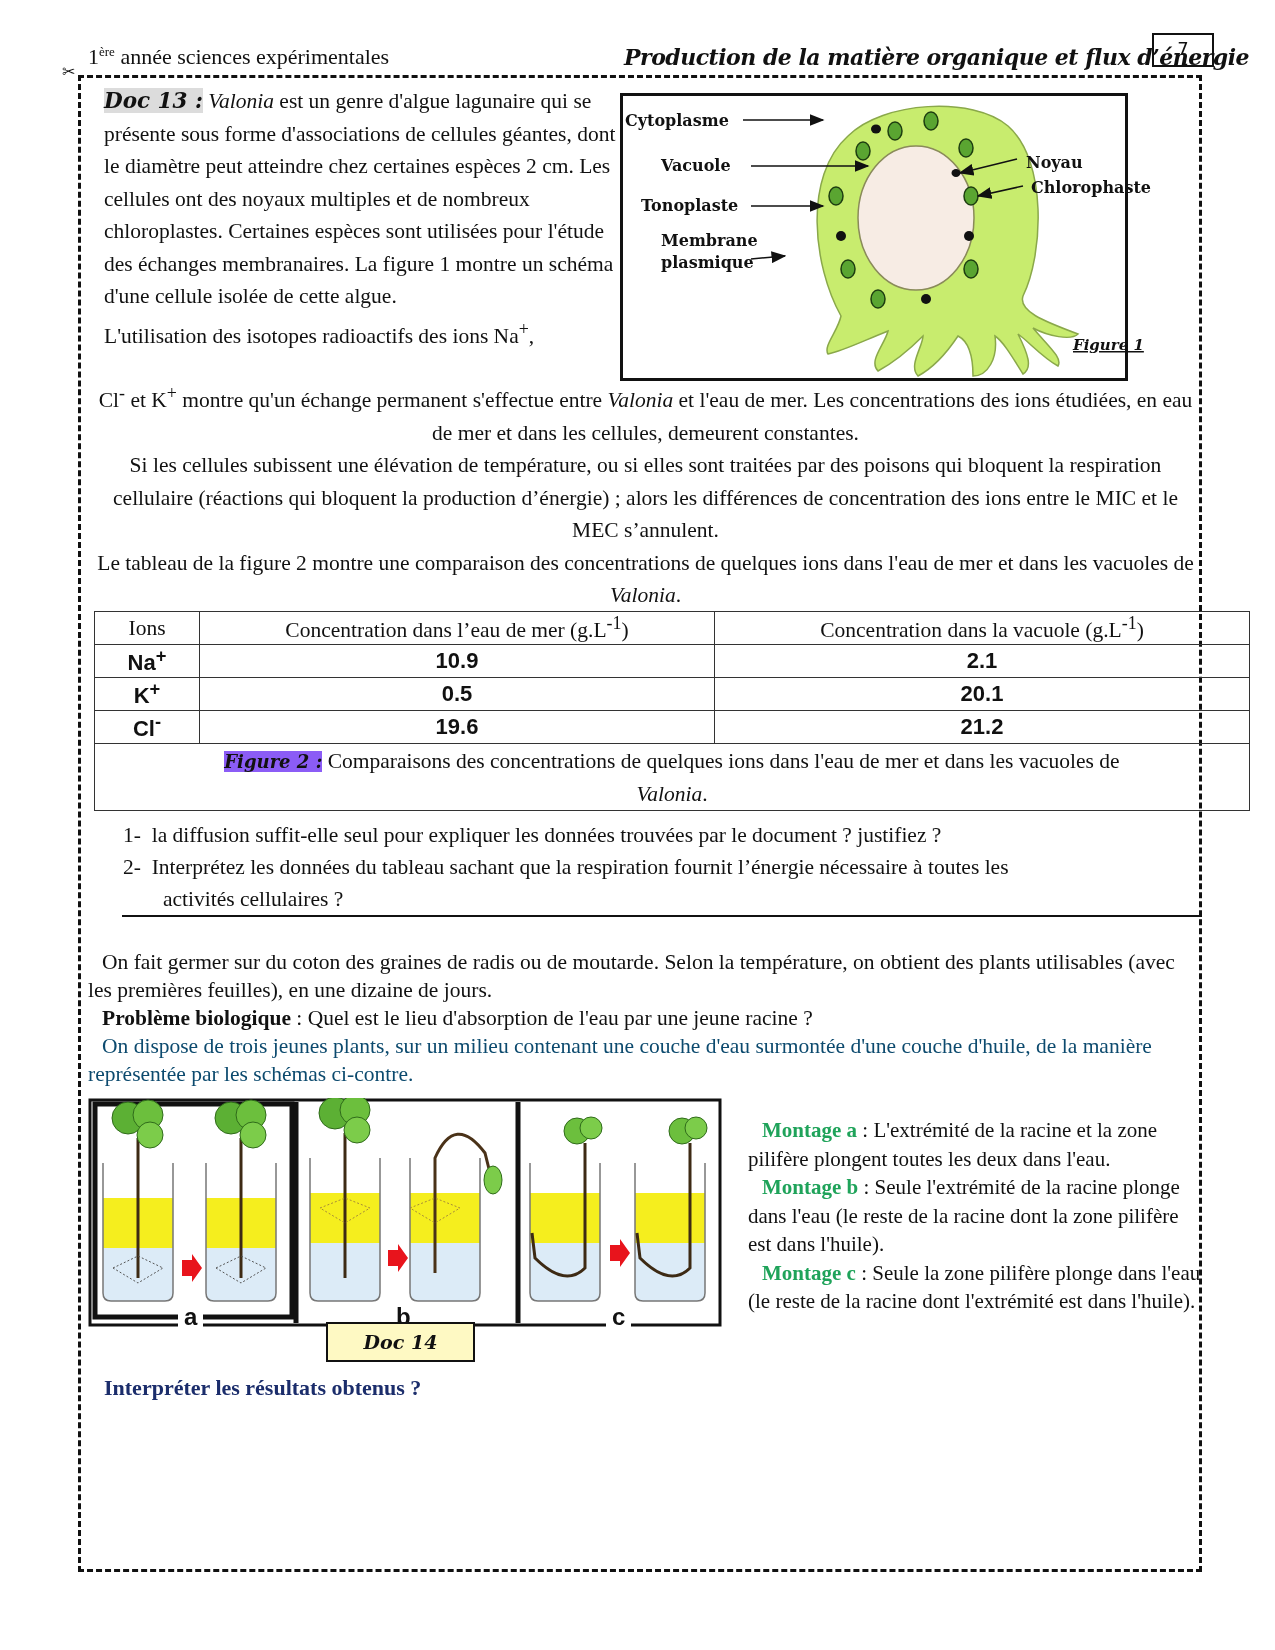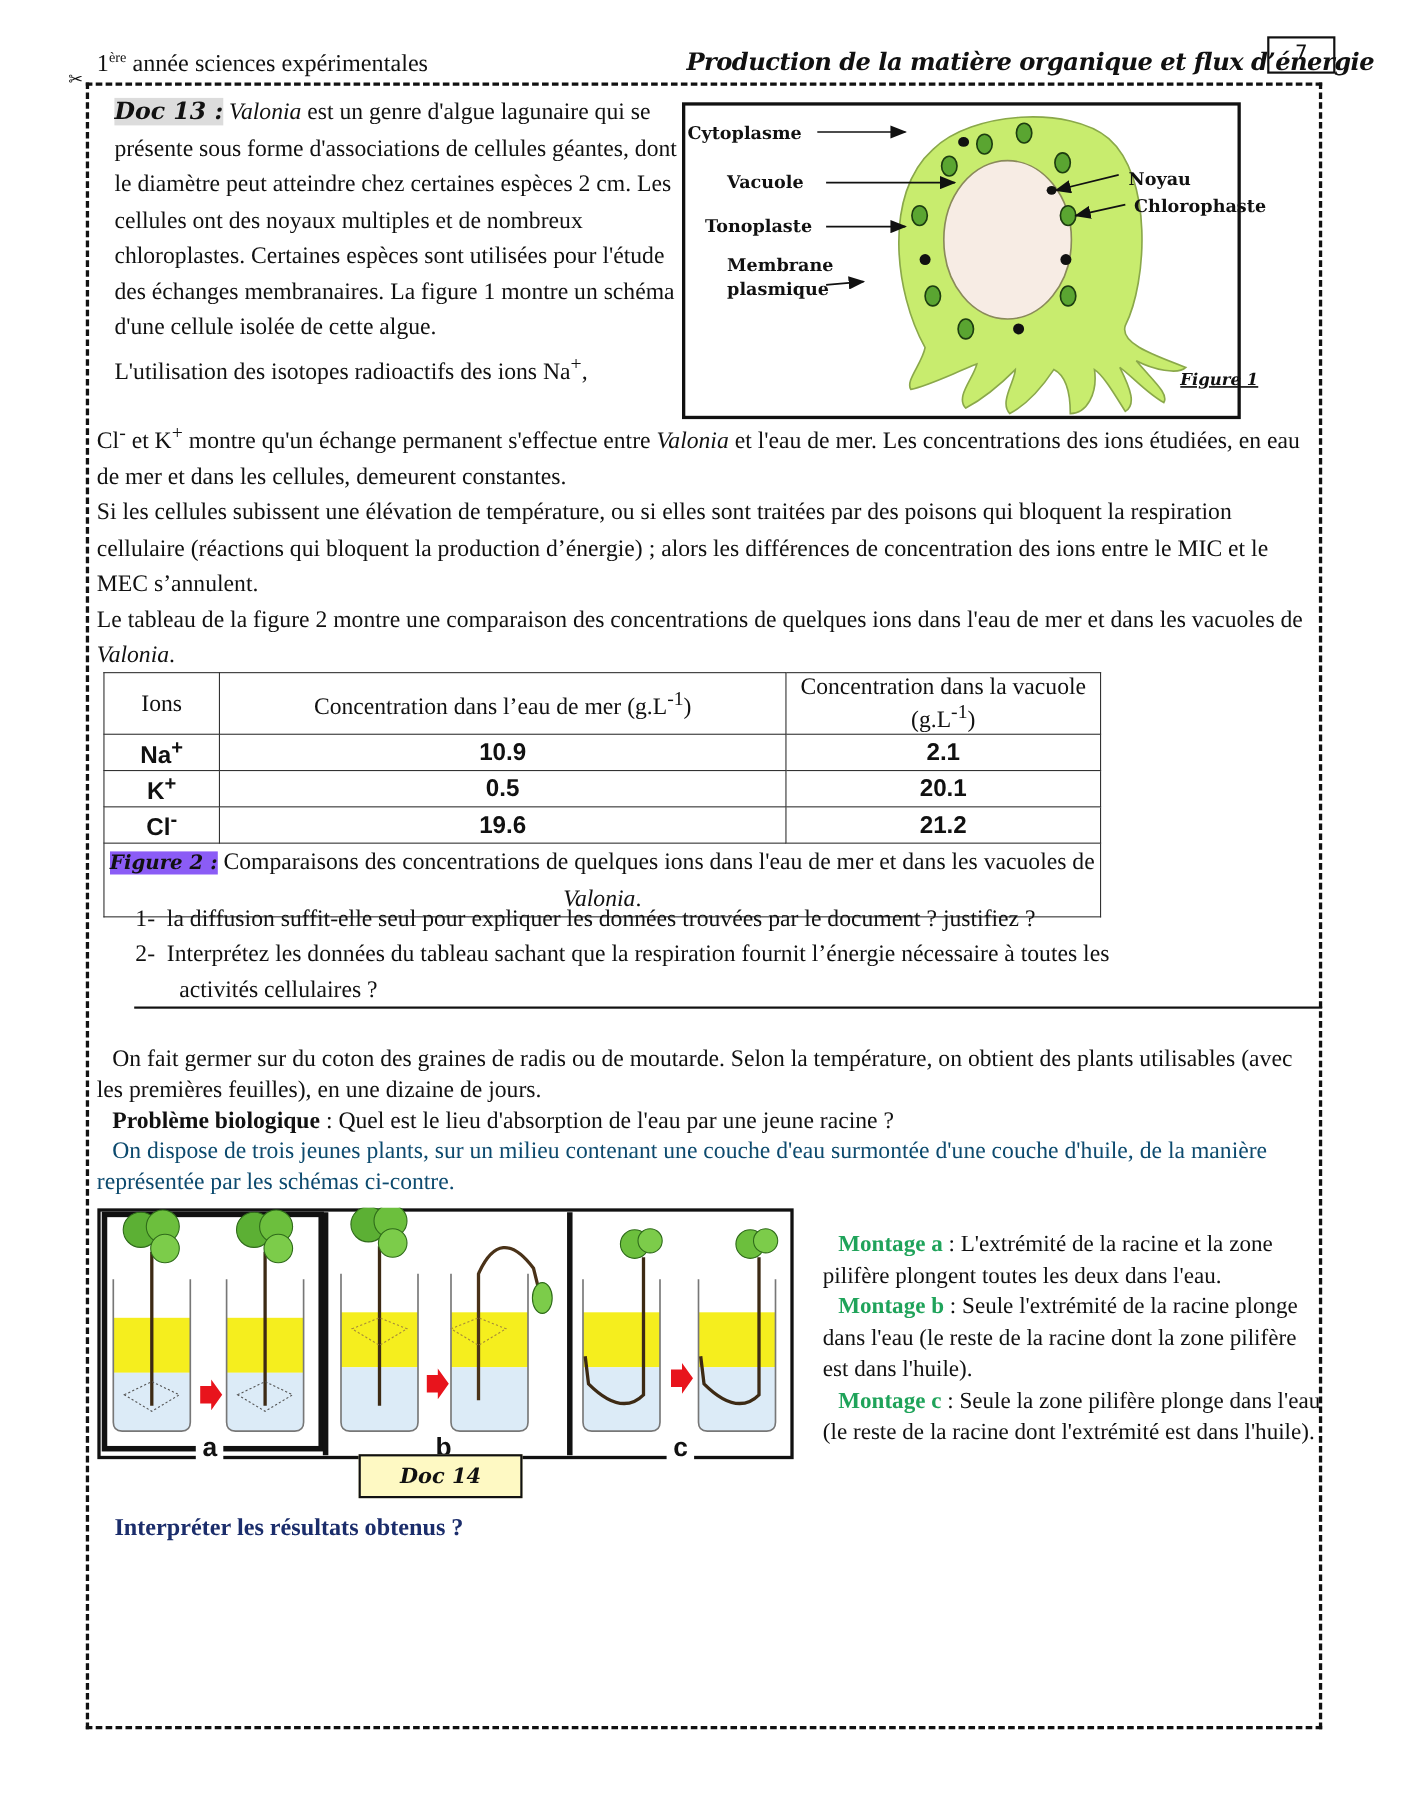--- a/index.html
+++ b/index.html
@@ -10,24 +10,24 @@
   .hdr-left sup { font-size:13px; }
   .hdr-right { left:624px; top:44px; font-size:22px; font-style:italic; font-weight:bold;
                font-family:"DejaVu Serif", serif; letter-spacing:-0.5px; }
   .pagebox { left:1152px; top:33px; width:58px; height:30px; border:2px solid #111;
              text-align:center; font-family:"DejaVu Sans", sans-serif; font-size:18px; line-height:28px; }
   .scissors { left:62px; top:62px; font-size:16px; }
   .frame { left:78px; top:75px; width:1124px; height:1497px; border:3px dashed #111; box-sizing:border-box; }
   .para { font-size:21.5px; line-height:32.5px; }
   .doc13 { left:72px; top:85px; width:520px;margin-left:32px; }
   .doclabel { background:#dcdcdc; font-style:italic; font-weight:bold; font-family:"DejaVu Serif", serif; }
-  .cont { left:88px; top:377px; width:1115px; }
+  .cont { left:88px; top:377px; width:1115px;text-align:center; }
   .cont p { margin:0; }
   .fig1 { left:620px; top:93px; width:508px; height:288px; border:3px solid #111; box-sizing:border-box; background:#fff; }
-  table.ions { position:absolute; left:94px; top:611px; width:907px; border-collapse:collapse; }
+  table.ions { position:absolute; left:94px; top:611px; width:1156px; border-collapse:collapse; }
   table.ions td { border:1.5px solid #333; text-align:center; font-size:21.5px; height:32px; padding:0; }
   table.ions td.num { font-family:"Liberation Sans", sans-serif; font-weight:bold; font-size:22px; }
   table.ions td.caption { line-height:32px; height:66px; }
   .figlab { background:#8b5cf6; font-style:italic; font-weight:bold; font-family:"DejaVu Serif", serif; font-size:18px; }
   .q { left:123px; font-size:21.5px; line-height:32.5px; }
   .hr { left:122px; top:915px; width:1080px; height:2px; background:#111; }
   .sec2 { left:88px; top:948px; width:1112px; font-size:21.5px; line-height:28px; }
   .sec2 p { margin:0; }
   .gray { color:#0c4a6e; }
   .montage { left:748px; top:1090px; width:455px; font-size:21px; line-height:28.5px;margin-top:26px; }

